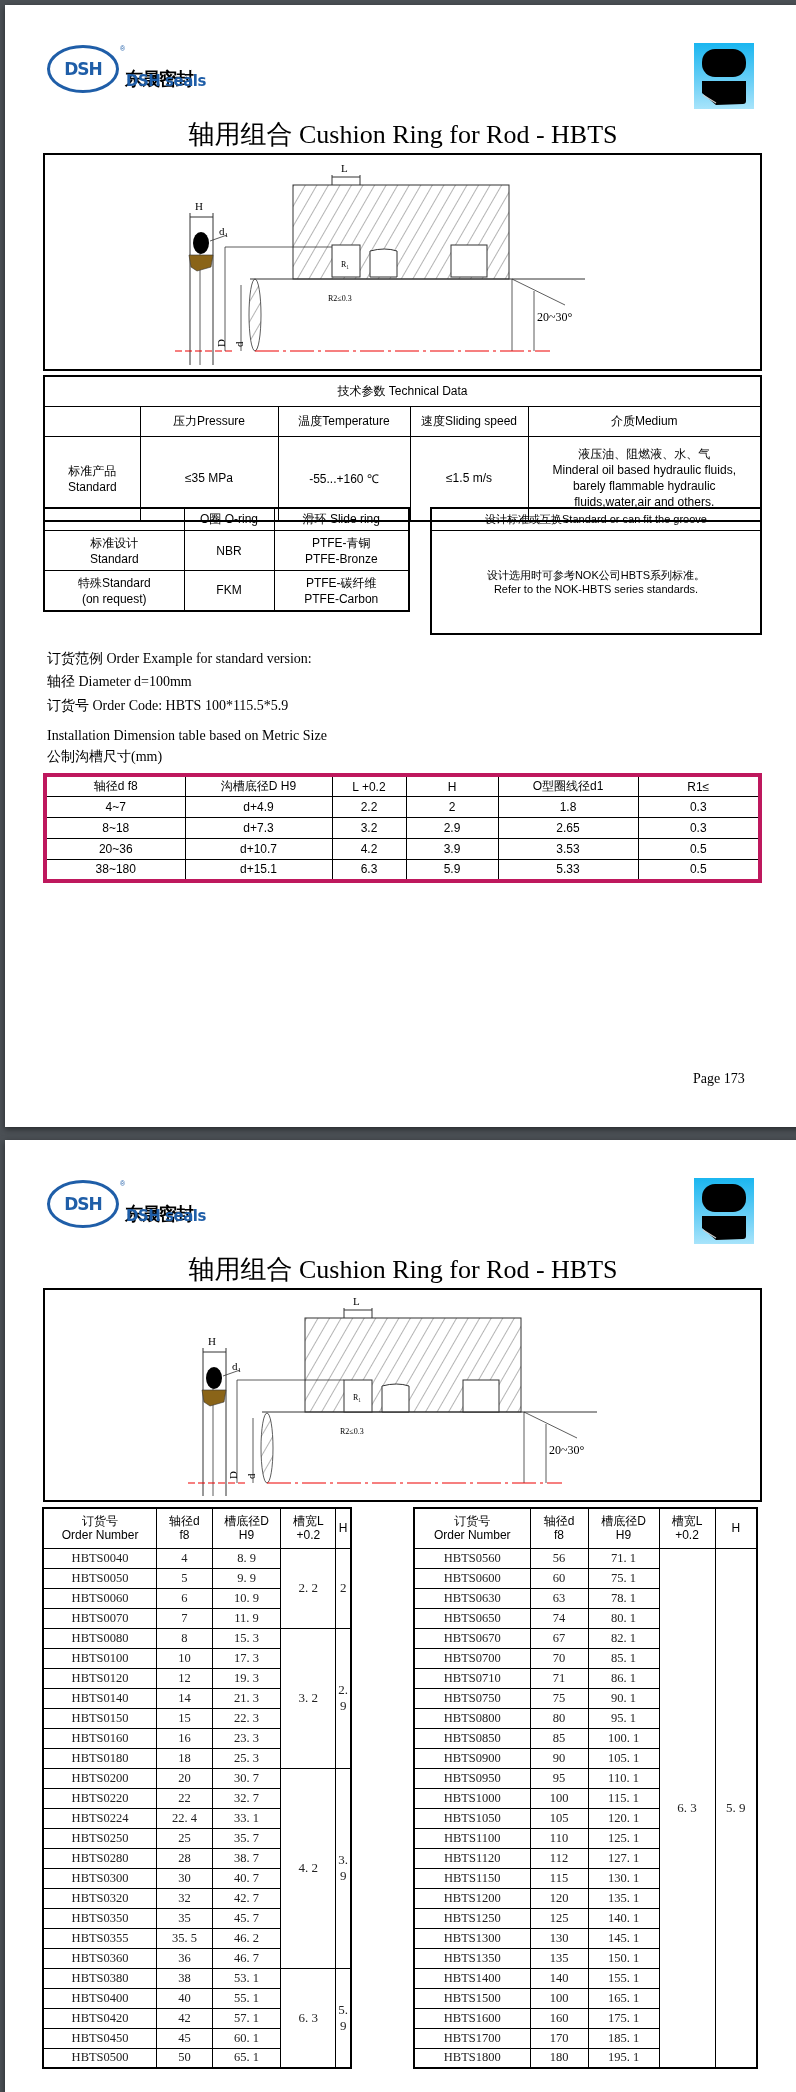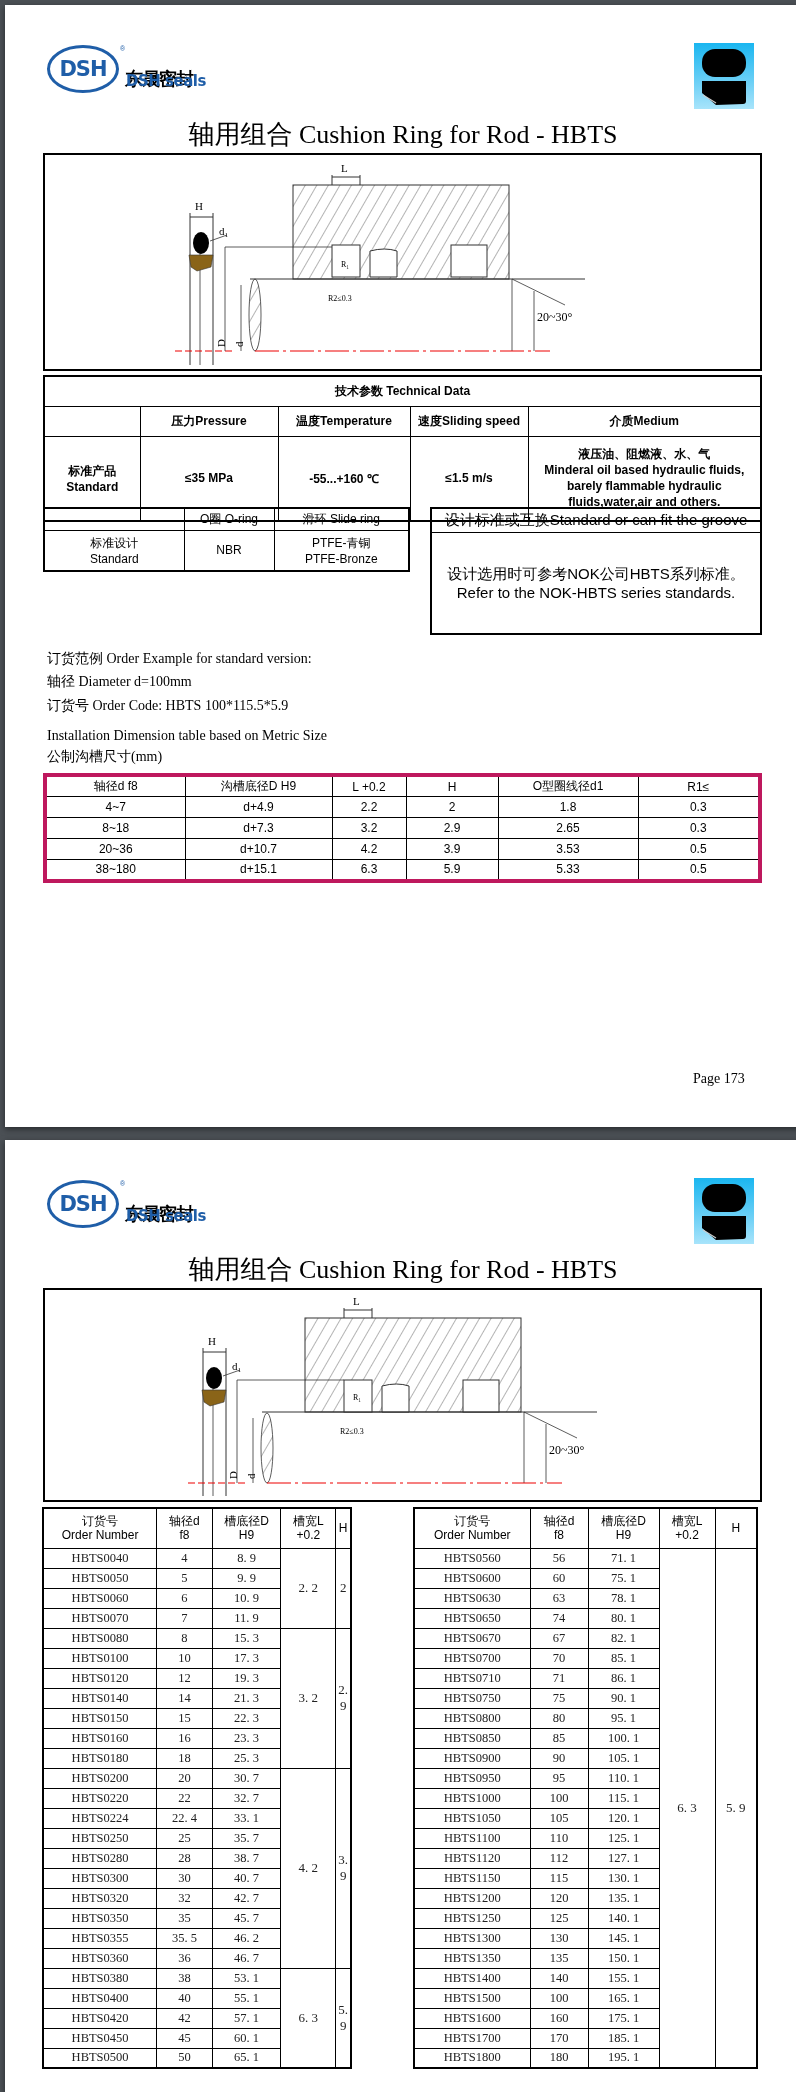--- a/index.html
+++ b/index.html
@@ -4,41 +4,41 @@
   <style>
     * { box-sizing: border-box; margin: 0; padding: 0; }
     html, body { width: 796px; height: 2092px; overflow: hidden; }
     body { background: #4b5055; font-family: "Liberation Sans", sans-serif; color: #000; position: relative; }
     .page { position: absolute; left: 5px; width: 800px; background: #fff; box-shadow: 0 2px 6px rgba(0,0,0,0.5); }
     #page1 { top: 5px; height: 1122px; }
     #page2 { top: 1140px; height: 960px; }
 
     .logo { position: absolute; left: 42px; top: 40px; width: 160px; height: 50px; }
     .logo-oval { position: absolute; left: 0; top: 0; width: 72px; height: 48px; border: 3px solid #1f5ea8; border-radius: 50%; display:flex; align-items:center; justify-content:center; }
-    .logo-oval span { font-family: "DejaVu Sans", sans-serif; font-weight: bold; color: #1f5ea8; font-size: 21px; letter-spacing: -1px; }
+    .logo-oval span { font-family: "DejaVu Sans", sans-serif; font-weight: bold; color: #1f5ea8; font-size: 17px; letter-spacing: -1px; }
     .logo-cn { position: absolute; left: 78px; top: 22px; color: #000000; font-size: 18px; font-weight: bold; font-family: "DejaVu Sans", sans-serif; letter-spacing: -1px; }
     .logo-en { position: absolute; left: 79px; top: 27px; color: #1f5ea8; font-size: 15px; font-weight: bold; font-family: "DejaVu Sans", sans-serif; letter-spacing: -0.5px; }
     .logo-reg { position: absolute; left: 73px; top: 0px; font-size: 7px; color: #1f5ea8; }
 
     .seal-icon { position: absolute; left: 689px; top: 38px; width: 60px; height: 66px; background: linear-gradient(180deg, #1ab6f0 0%, #6dd0f6 60%, #a8e4fb 100%); }
 
     .doc-title { position: absolute; left: 0; width: 796px; text-align: center; font-family: "Liberation Serif", serif; font-size: 26px; }
 
     .frame { position: absolute; border: 2px solid #000; }
     .diagram { left: 38px; top: 148px; width: 719px; height: 218px; }
     #page2 .diagram { top: 148px; height: 214px; }
 
     table { border-collapse: collapse; position: absolute; }
     td, th { border: 1.5px solid #000; text-align: center; vertical-align: middle; font-weight: normal; }
 
     .tech { left: 38px; top: 370px; width: 719px; font-size: 12px; border: 2px solid #000; }
-    .tech td { padding: 6px 4px; font-weight: bold; }
+    .tech td { padding: 6px 4px; }
     .mat { left: 38px; top: 502px; width: 367px; font-size: 12px; border: 2px solid #000; }
     .mat td { padding: 2px 4px; height: 20px; }
-    .std { left: 425px; top: 502px; width: 332px; height: 128px; font-size: 15px; border: 2px solid #000; padding-left: 26px; }
+    .std { left: 425px; top: 502px; width: 332px; height: 128px; font-size: 11px; border: 2px solid #000; padding-left: 26px; }
     .std td { padding: 2px 4px; }
 
     .order-text { position: absolute; left: 42px; font-family: "Liberation Serif", serif; font-size: 14px; }
 
     .dim { left: 38px; top: 768px; width: 719px; font-size: 12px; border: 4px solid #be185d; }
     .dim td { height: 21px; padding: 1px 4px; }
 
     .page-num { position: absolute; left: 688px; top: 1066px; font-family: "Liberation Serif", serif; font-size: 14px; }
 
     .order { top: 1507px; font-size: 12.5px; border: 2px solid #000; }
@@ -156,20 +156,31 @@
     </tr>
     <tr style="height:40px;">
       <td>
             <div>标准设计</div>
             <div>Standard</div>
           </td>
       <td>NBR</td>
       <td>
             <div>PTFE-青铜</div>
             <div>PTFE-Bronze</div>
+          </td>
+    </tr>
+    <tr style="height:40px;">
+      <td>
+            <div>特殊Standard</div>
+            <div>(on request)</div>
+          </td>
+      <td>FKM</td>
+      <td>
+            <div>PTFE-碳纤维</div>
+            <div>PTFE-Carbon</div>
           </td>
     </tr>
   </tbody>
     </table>
 
   <table class="std">
     <tbody>
         <tr>
           <td style="height:22px;">设计标准或互换Standard or can fit the groove</td>
         </tr>

